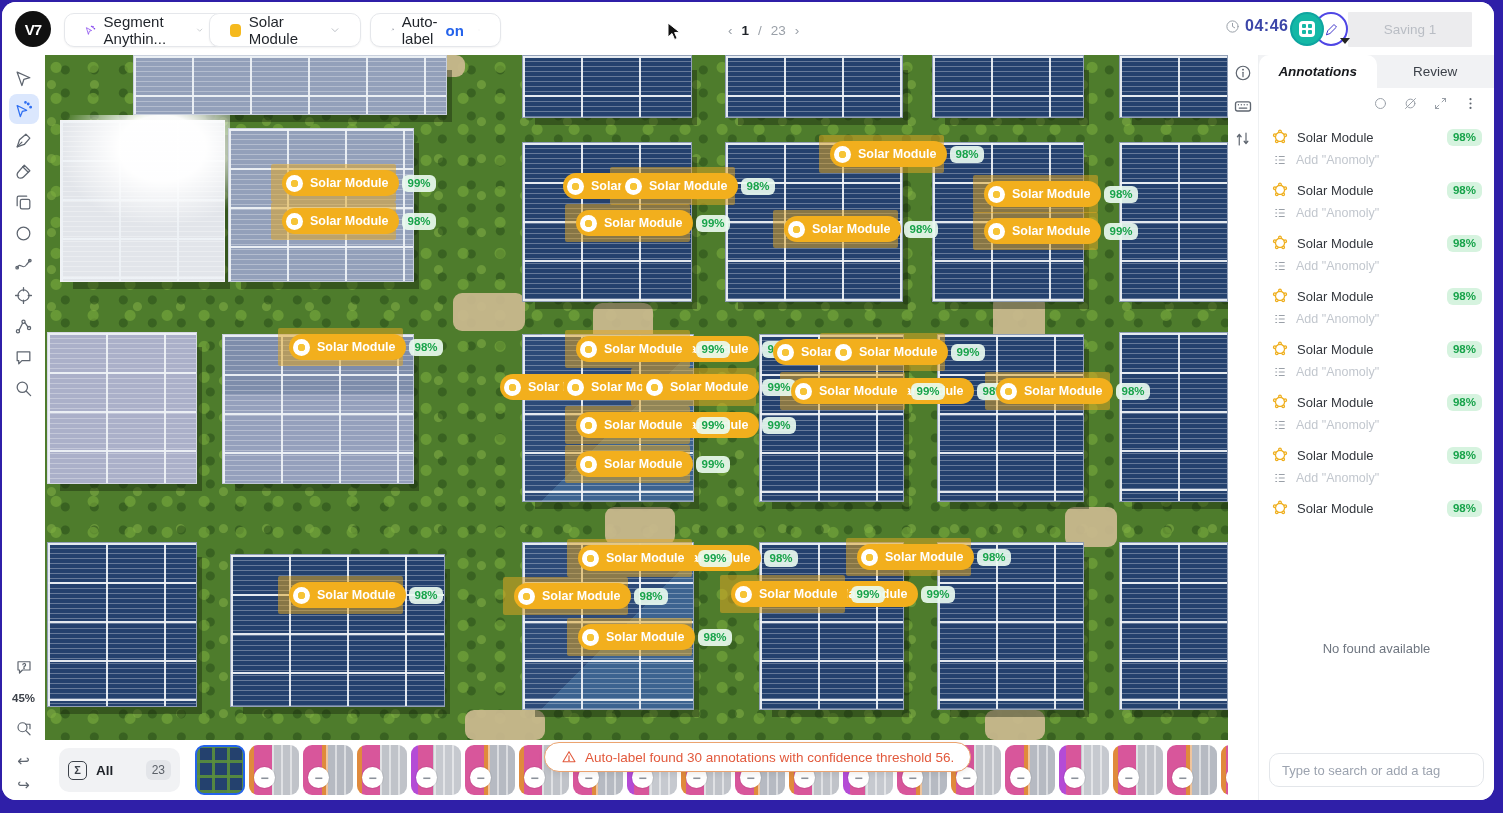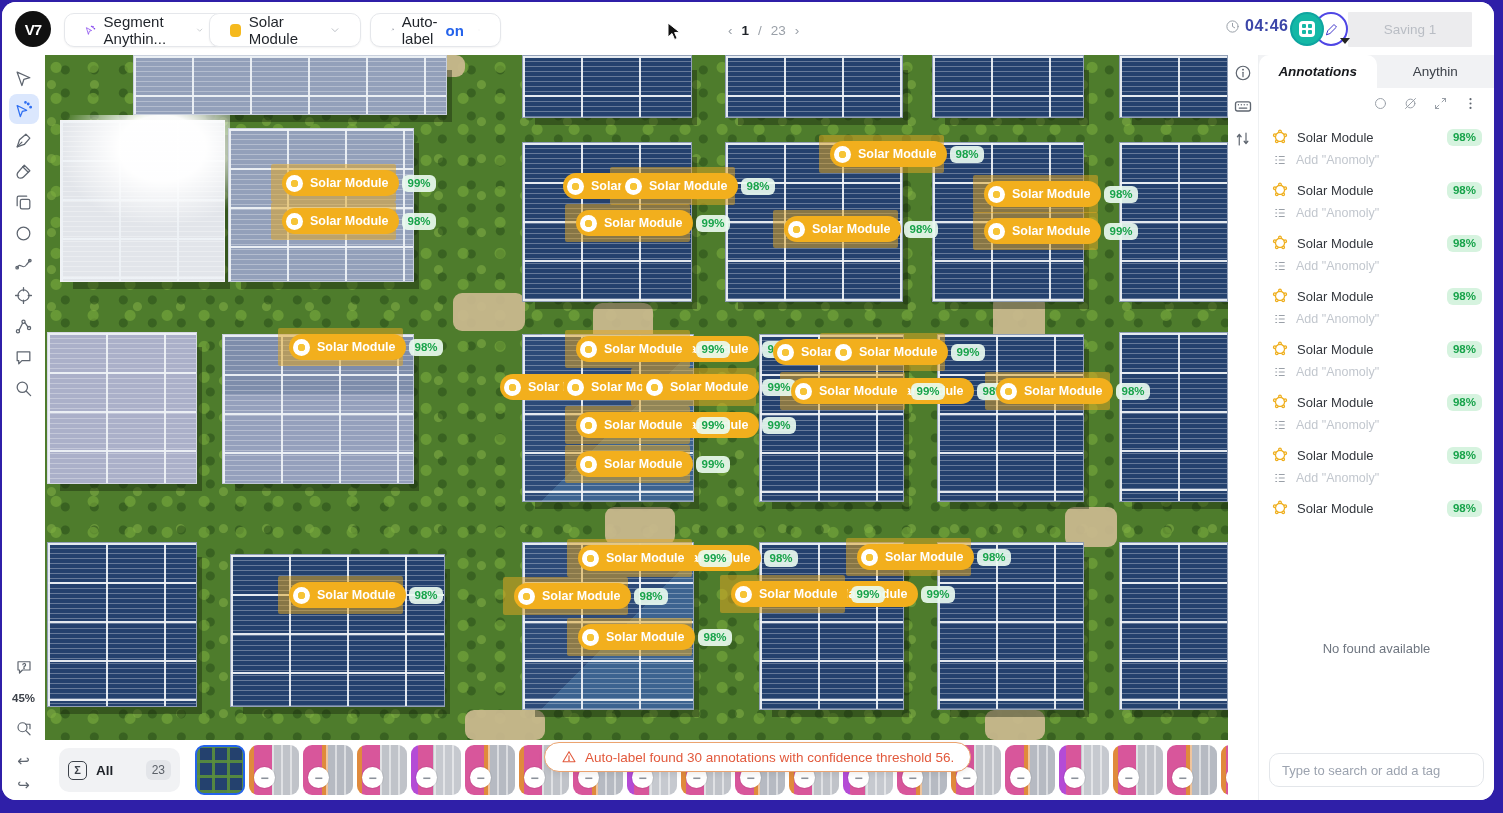--- a/index.html
+++ b/index.html
@@ -575,21 +575,21 @@
       </svg>
     <svg class="ic" width="18" height="18" viewBox="0 0 24 24">
         <path d="M7 20 V6 M7 6 L4.5 9 M7 6 L9.5 9"></path>
         <path d="M16 4 V18 M16 18 L13.5 15 M16 18 L18.5 15"></path>
       </svg>
   </div>
 
   <div class="rpanel">
     <div class="tabs">
       <div class="tab active">Annotations</div>
-      <div class="tab">Anythin</div>
+      <div class="tab">Review</div>
     </div>
     <div class="ptools">
       <svg class="ic icg" width="15" height="15" viewBox="0 0 24 24">
           <circle cx="12" cy="12" r="8"></circle>
         </svg>
       <svg class="ic icg" width="15" height="15" viewBox="0 0 24 24">
           <circle cx="12" cy="12" r="7"></circle>
           <path d="M4 20 L20 4"></path>
         </svg>
       <svg class="ic icg" width="15" height="15" viewBox="0 0 24 24">

